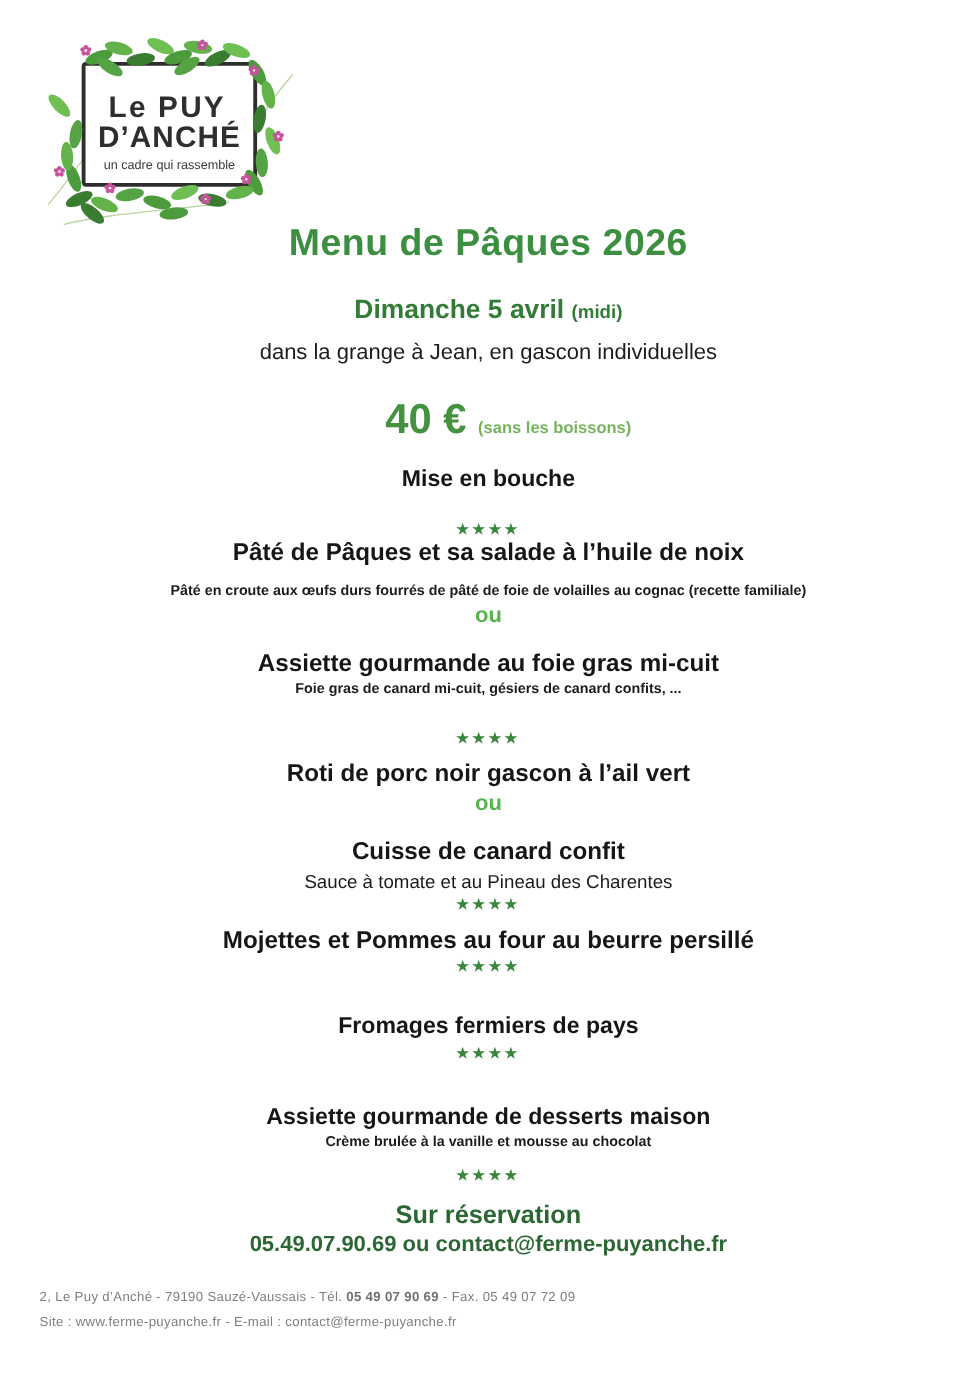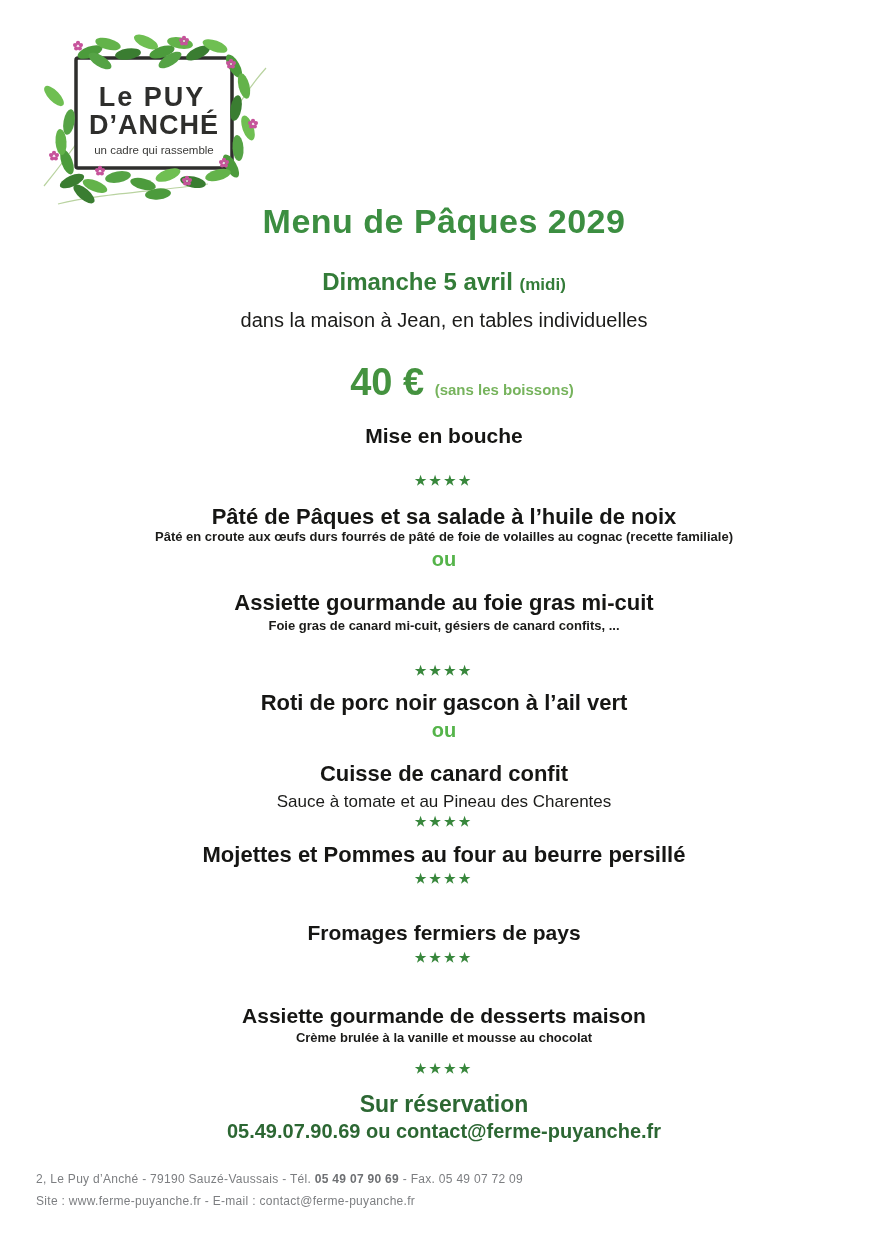--- a/index.html
+++ b/index.html
@@ -110,39 +110,39 @@
       <use href="#flower" transform="translate(62,137)"></use>
       <use href="#flower" transform="translate(16,122)"></use>
       <use href="#flower" transform="translate(186,129)"></use>
     </g>
 
     <text x="114" y="72" text-anchor="middle" font-family="Liberation Sans, sans-serif" font-size="27" font-weight="bold" letter-spacing="2" fill="#2e2e2c">Le PUY</text>
     <text x="116" y="100" text-anchor="middle" font-family="Liberation Sans, sans-serif" font-size="27" font-weight="bold" letter-spacing="1" fill="#2e2e2c">D’ANCHÉ</text>
     <text x="116" y="120" text-anchor="middle" font-family="Liberation Sans, sans-serif" font-size="11.5" fill="#3a3a38">un cadre qui rassemble</text>
   </svg>
 
-  <div class="line t-title" style="top:202px">Menu de Pâques 2029</div>
+  <div class="line t-title" style="top:202px">Menu de Pâques 2026</div>
 
   <div class="line t-date" style="top:268px">
     <span>Dimanche 5 avril</span>
     <span class="note">(midi)</span>
   </div>
 
-  <div class="line t-loc" style="top:309px">dans la maison à Jean, en tables individuelles</div>
+  <div class="line t-loc" style="top:309px">dans la grange à Jean, en gascon individuelles</div>
 
   <div class="line t-price" style="top:361px">
     <span>40 €</span>
     <span class="note">(sans les boissons)</span>
   </div>
 
   <div class="line t-course-sm" style="top:424px">Mise en bouche</div>
 
   <div class="line t-stars" style="top:473px">★★★★</div>
 
-  <div class="line t-course" style="top:504px">Pâté de Pâques et sa salade à l’huile de noix</div>
+  <div class="line t-course" style="top:489px">Pâté de Pâques et sa salade à l’huile de noix</div>
   <div class="line t-desc" style="top:529px">Pâté en croute aux œufs durs fourrés de pâté de foie de volailles au cognac (recette familiale)</div>
 
   <div class="line t-or" style="top:548px">ou</div>
 
   <div class="line t-course" style="top:590px">Assiette gourmande au foie gras mi-cuit</div>
   <div class="line t-desc" style="top:618px">Foie gras de canard mi-cuit, gésiers de canard confits, ...</div>
 
   <div class="line t-stars" style="top:663px">★★★★</div>
 
   <div class="line t-course" style="top:690px">Roti de porc noir gascon à l’ail vert</div>

